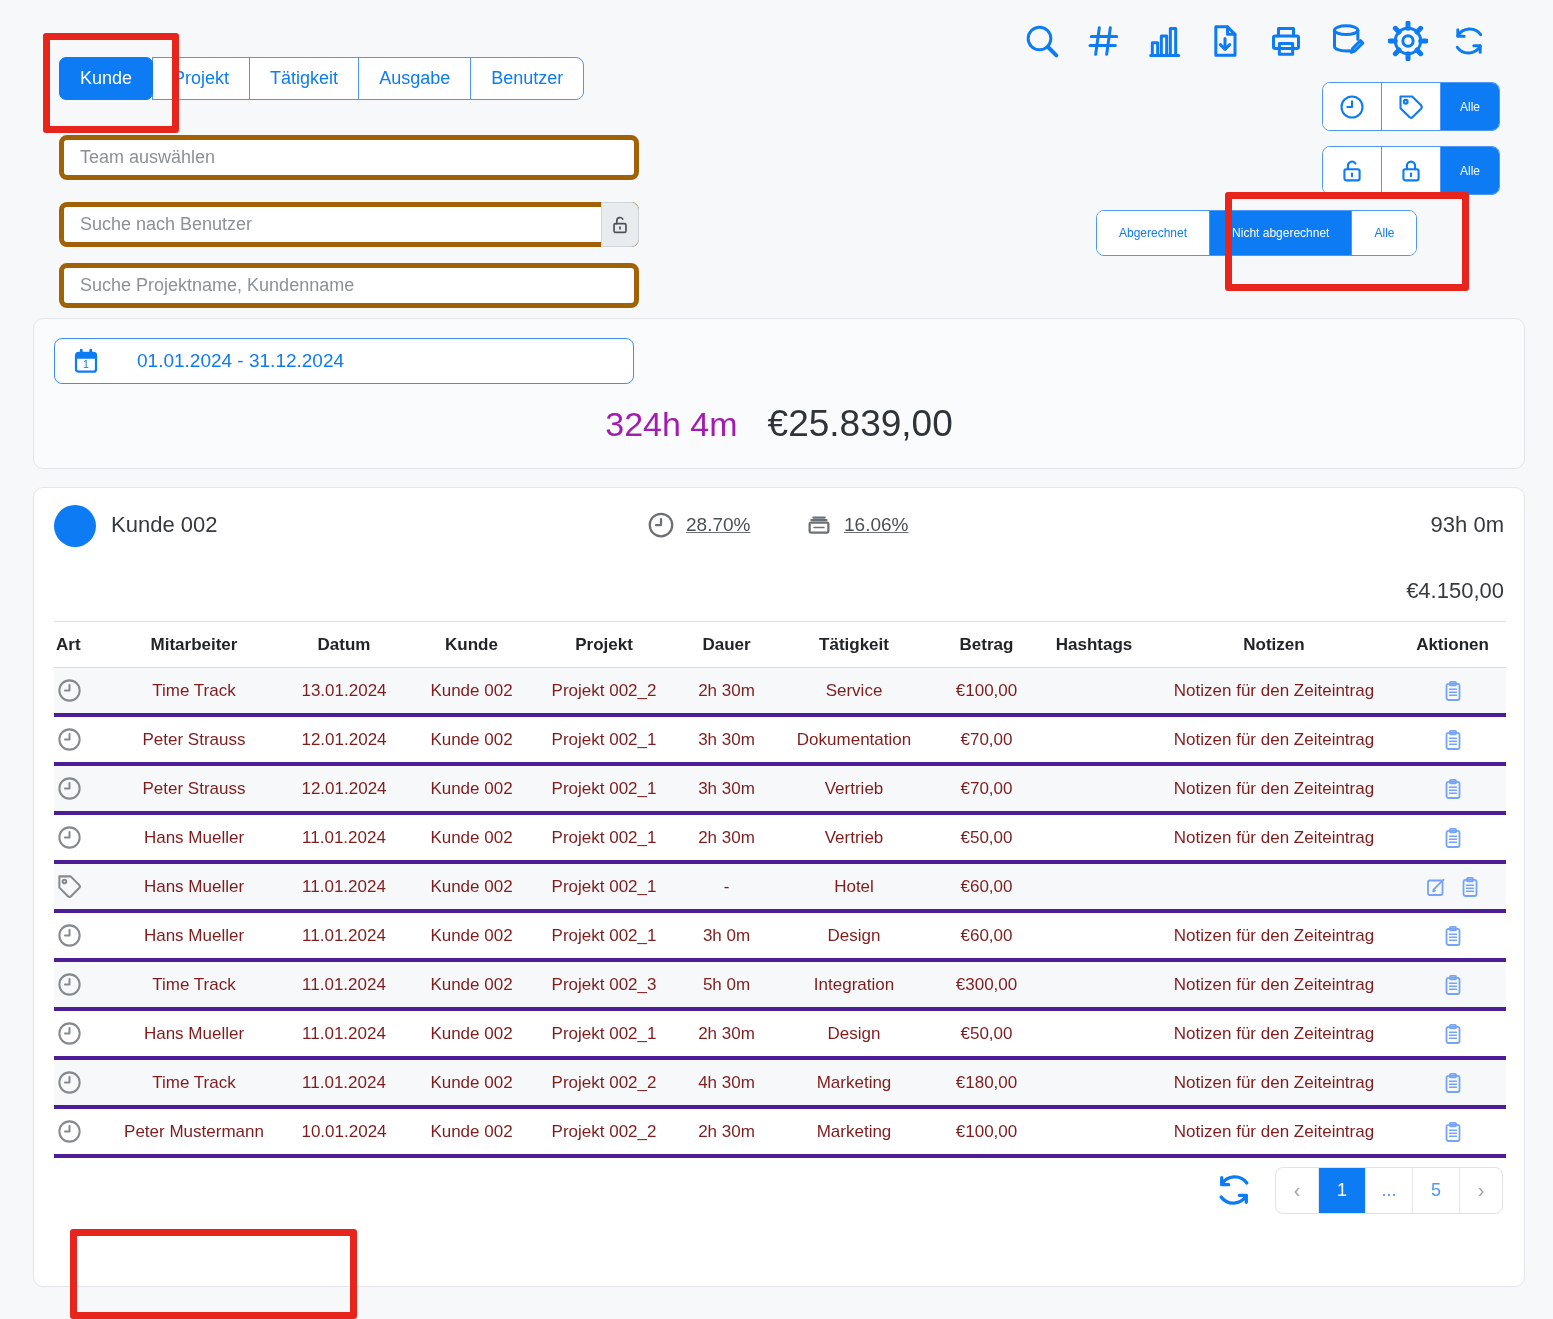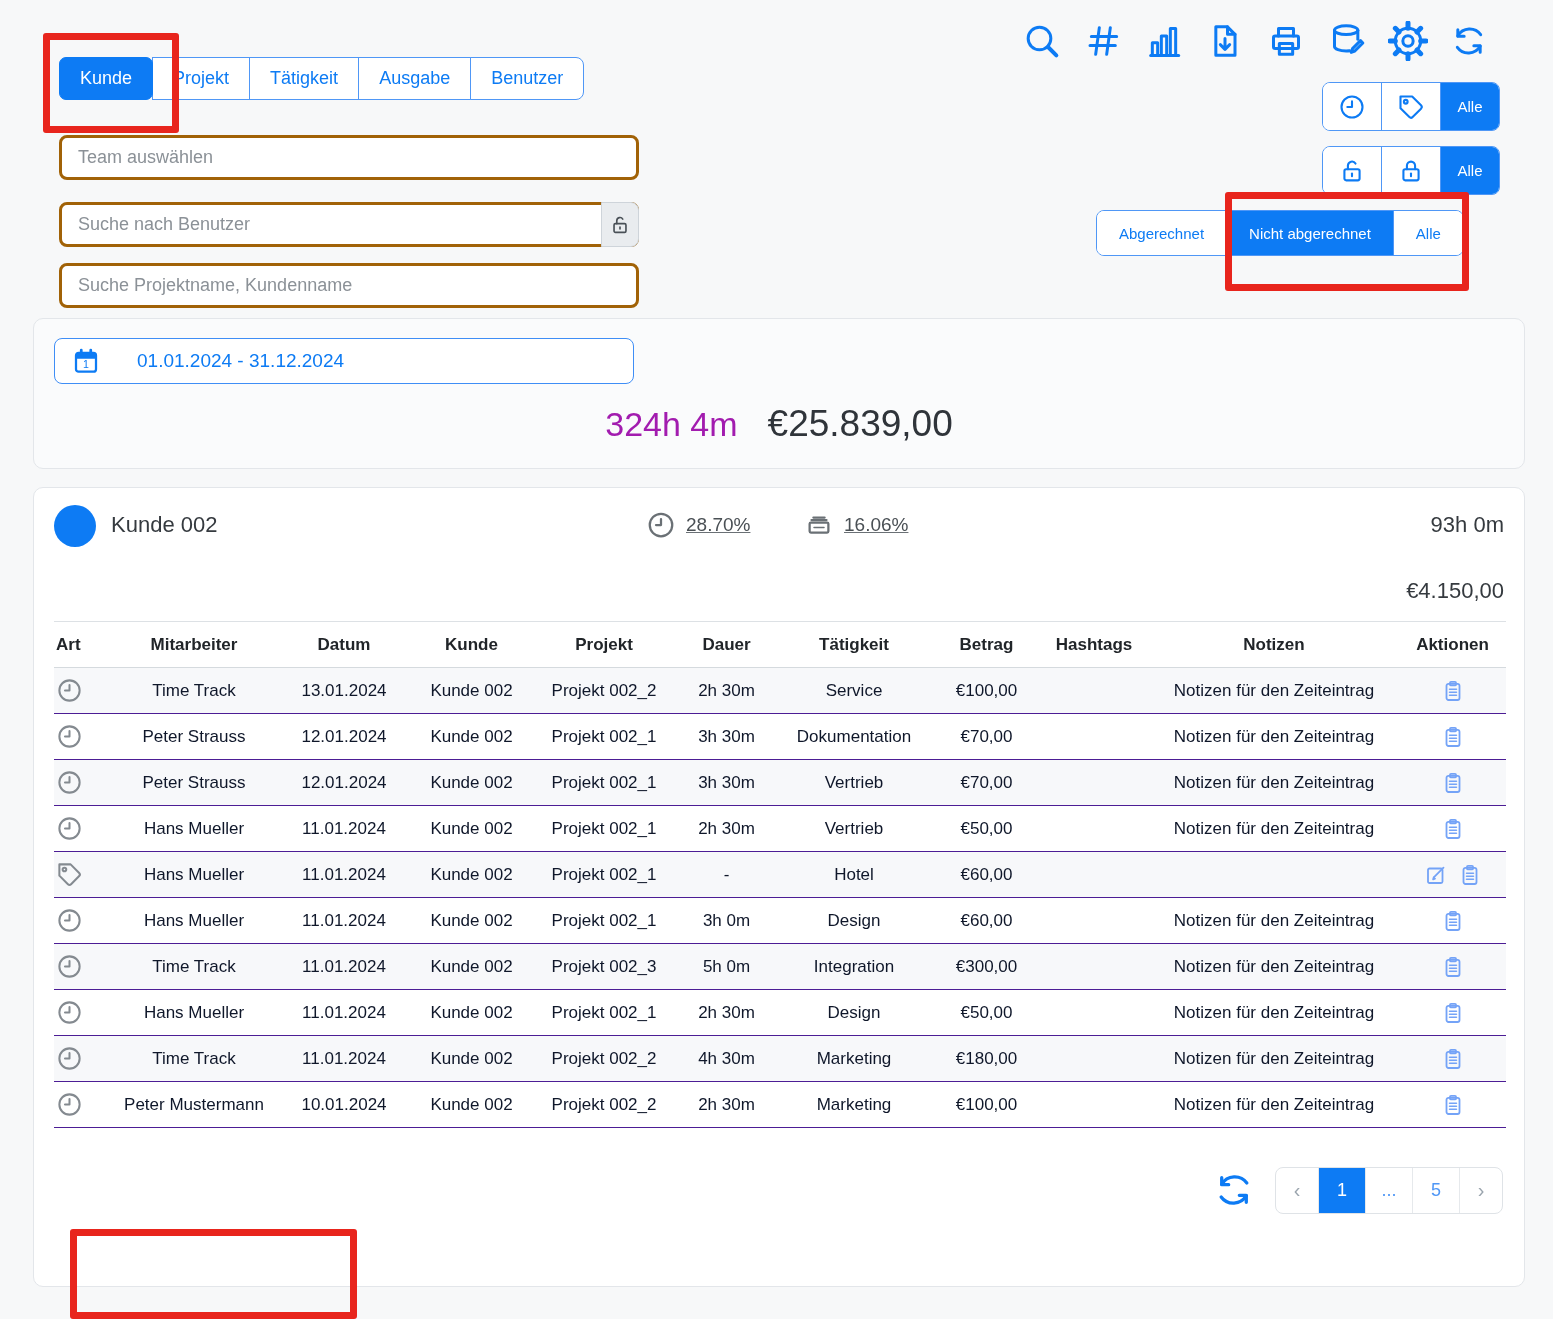--- a/index.html
+++ b/index.html
@@ -17,34 +17,34 @@
   .tab:last-child{border-radius:0 8px 8px 0;}
   .tab.on{background:#0d7bf4;color:#fff;border-radius:7px;position:relative;z-index:2;border-color:#0d7bf4;}
 
   
   .toolbar{position:absolute;top:21px;right:64px;display:flex;gap:21px;align-items:center;color:#0d7bf4;}
   .toolbar .ic{width:40px;height:40px;cursor:pointer;}
 
   
   .seg{position:absolute;display:flex;border:1px solid #4f97f6;border-radius:8px;background:#fff;overflow:hidden;}
   .seg>div{display:flex;align-items:center;justify-content:center;border-left:1px solid #4f97f6;color:#0d7bf4;
-           font-size:15px;cursor:pointer;background:#fff;}
+           font-size:12px;cursor:pointer;background:#fff;}
   .seg>div:first-child{border-left:none;}
   .seg>div.on{background:#0d7bf4;color:#fff;}
   .seg .ic{width:28px;height:28px;}
   #seg-type{left:1322px;top:82px;height:47px;}
   #seg-type>div{width:58px;height:47px;}
   #seg-lock{left:1322px;top:146px;height:47px;}
   #seg-lock>div{width:58px;height:47px;}
   #seg-billing{left:1096px;top:210px;height:44px;align-items:center;}
   #seg-billing>div{height:44px;padding:0 22px;}
 
   
   .field{position:absolute;left:59px;width:580px;height:45px;}
-  .field input{width:100%;height:100%;box-sizing:border-box;border:3px solid #a16207;border-radius:8px;
+  .field input{width:100%;height:100%;box-sizing:border-box;border:5px solid #a16207;border-radius:8px;
                padding:0 16px;font-size:18px;color:#343a40;background:#fff;outline:none;
                font-family:"Liberation Sans","DejaVu Sans",sans-serif;}
   .field input::placeholder{color:#8b9197;}
   .field .addon{position:absolute;right:0;top:0;width:38px;height:45px;box-sizing:border-box;
                 background:#e9ecef;border:1px solid #ced4da;border-radius:0 8px 8px 0;
                 display:flex;align-items:center;justify-content:center;color:#495057;cursor:pointer;}
   .field .addon .ic{width:22px;height:22px;}
   #f-team{top:135px;} #f-user{top:202px;} #f-project{top:263px;border-radius:14px;}
   #f-user input{padding-right:72px;}
 
@@ -67,21 +67,21 @@
   .stat{position:absolute;top:22px;display:flex;align-items:center;gap:10px;color:#6a7075;text-decoration:underline;}
   .stat span{font-size:19px;color:#4a5055;}
   .stat .ic{width:30px;height:30px;}
   #stat-time{left:612px;} #stat-money{left:770px;}
   .cust-dur{position:absolute;right:20px;top:24px;font-size:22px;color:#353a3f;}
   .cust-amt{position:absolute;right:20px;top:90px;font-size:22px;color:#353a3f;}
 
   
   .table{position:absolute;left:20px;top:133px;width:1452px;}
   .trow{display:grid;grid-template-columns:60px 160px 140px 115px 150px 95px 160px 105px 110px 250px 107px;
-        align-items:center;height:45px;border-bottom:1px solid #4c1d95;font-size:17px;color:#0f172a;}
+        align-items:center;height:45px;border-bottom:4px solid #4c1d95;font-size:17px;color:#7f1d1d;}
   .trow>div{text-align:center;overflow:hidden;white-space:nowrap;}
   .trow>div:first-child{text-align:left;padding-left:2px;}
   .thead{border-top:1px solid #dde1e5;border-bottom:1px solid #d5dade;font-weight:bold;color:#212529;}
   .trow.odd{background:#f7f8fa;}
   .art-ic{width:27px;height:27px;color:#848a90;display:inline-block;vertical-align:middle;}
   .cell-actions{display:flex;align-items:center;justify-content:center;gap:10px;}
   .act-ic{width:24px;height:24px;color:#74a3f7;cursor:pointer;}
 
   
   #pager-refresh{position:absolute;left:1212px;top:1168px;width:44px;height:44px;color:#0d7bf4;cursor:pointer;}

